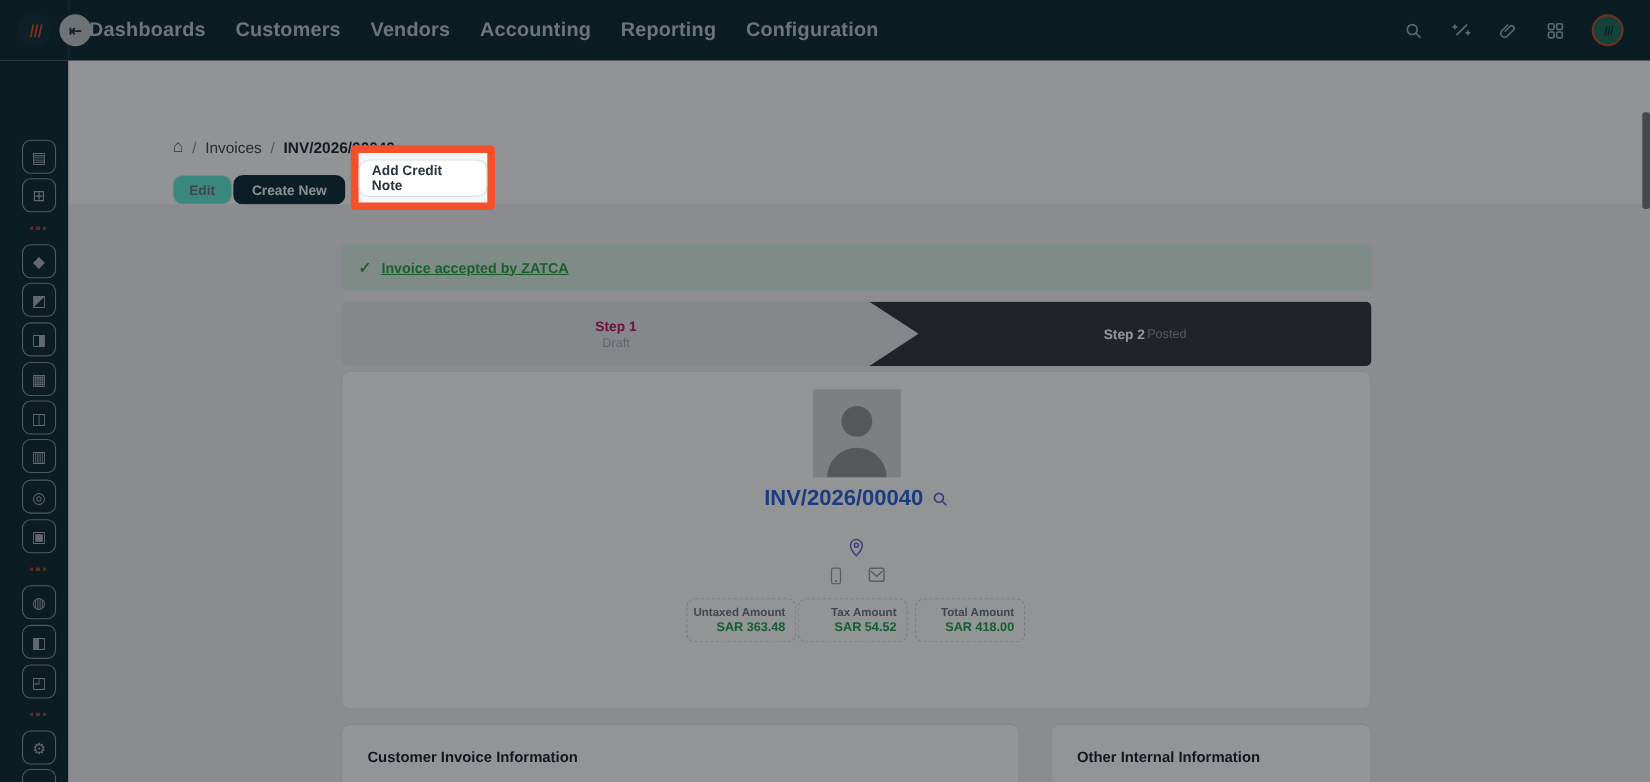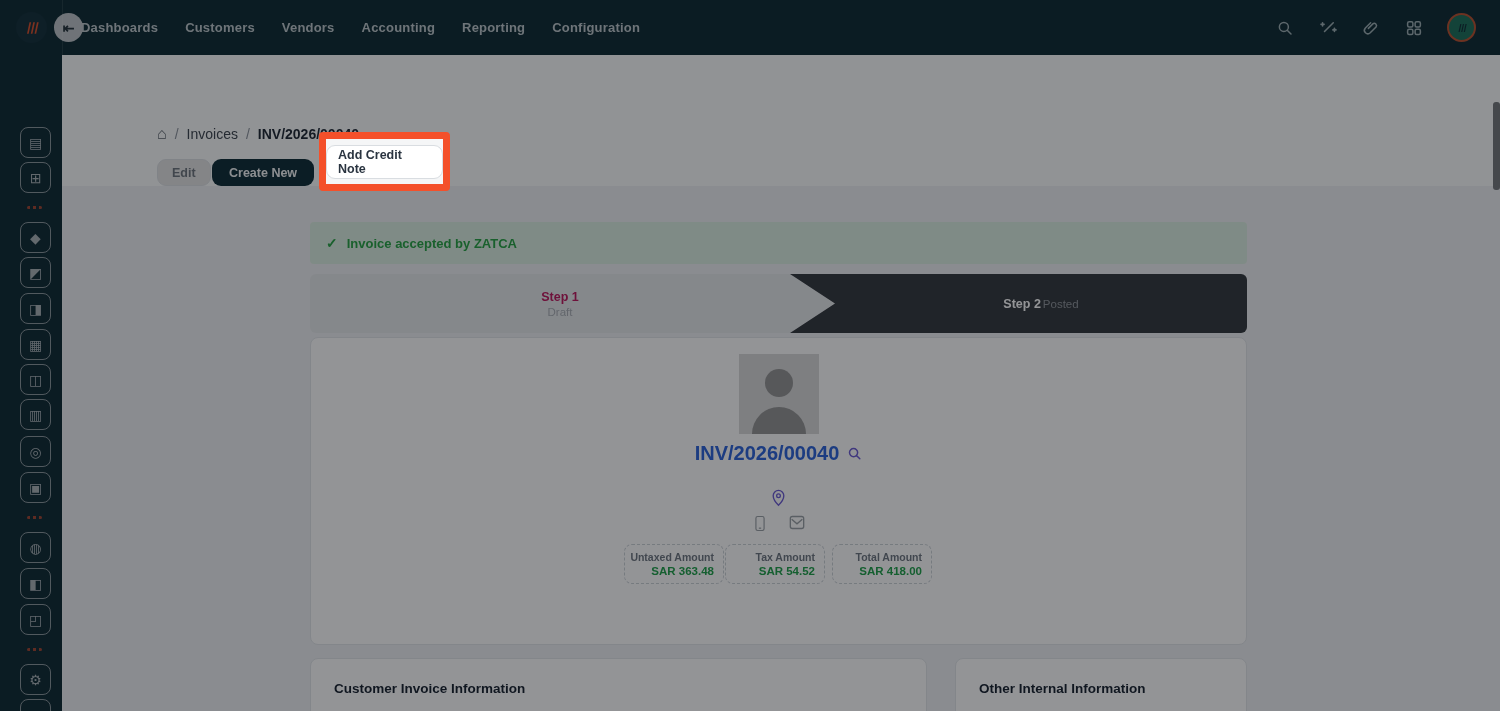--- a/index.html
+++ b/index.html
@@ -9,21 +9,21 @@
 
   
   .topnav { position:absolute; left:0; top:0; width:1500px; height:55px; background:#0e2a33; z-index:10; }
   .nav-divider-v { position:absolute; left:62px; top:0; width:1px; height:711px; background:rgba(255,255,255,0.09); z-index:11; }
   .logo-circle { position:absolute; left:16px; top:12px; width:31px; height:31px; border-radius:50%;
     background:#132f3a; display:flex; align-items:center; justify-content:center; }
   .collapse-btn { position:absolute; left:54px; top:13px; width:29px; height:29px; border-radius:50%;
     background:#bfc5c9; color:#22313a; display:flex; align-items:center; justify-content:center;
     font-size:14px; font-weight:bold; z-index:12; }
   .nav-items { position:absolute; left:81px; top:0; height:55px; display:flex; align-items:center; gap:27px; }
-  .nav-item { color:#bdc7cb; font-size:13px; font-weight:bold; letter-spacing:.2px; cursor:pointer; }
+  .nav-item { color:#bdc7cb; font-size:18px; font-weight:bold; letter-spacing:.2px; cursor:pointer; }
   .nav-right { position:absolute; right:24px; top:0; height:55px; display:flex; align-items:center; gap:23px; }
   .nav-ico { width:20px; height:20px; display:flex; align-items:center; justify-content:center; }
   .user-avatar { width:29px; height:29px; border-radius:50%; background:#1b6f5a; border:2px solid #b9502f;
     display:flex; align-items:center; justify-content:center; }
 
   
   .sidebar { position:absolute; left:0; top:55px; width:62px; height:656px; background:#0e2a33; z-index:10; }
   .sb-icon { position:absolute; left:20px; width:31px; height:31px; border:1.5px solid #8a969c; border-radius:8px;
     color:#a9b2b7; display:flex; align-items:center; justify-content:center; font-size:14px; cursor:pointer; }
   .sb-sep { position:absolute; left:27px; width:15px; height:3px;
@@ -34,41 +34,41 @@
   .breadcrumb { position:absolute; left:95px; top:68px; height:22px; display:flex; align-items:center; gap:8px;
     font-size:14px; color:#4b5560; }
   .bc-home { font-size:16px; color:#5b646d; cursor:pointer; }
   .bc-sep { color:#8a929b; }
   .bc-link { color:#3c454f; cursor:pointer; }
   .bc-current { color:#1d2733; font-weight:bold; }
 
   .btn { display:inline-flex; align-items:center; justify-content:center; gap:6px; font-size:12.5px; font-weight:bold;
     border-radius:12px; cursor:pointer; border:1px solid transparent; white-space:nowrap; }
   .btn-edit { position:absolute; left:95px; top:104px; height:27px; padding:0 14px;
-    border:1px solid #dde1e5; color:#6d757d; background:#e5e5e5; border-radius:9px; }
+    border:1px solid #dde1e5; color:#6d757d; background:#5eead4; border-radius:9px; }
   .btn-create { position:absolute; left:150px; top:104px; height:27px; padding:0 16px;
     background:#0d2b36; color:#f2f5f6; border-radius:9px; }
 
   .toolbar-divider { position:absolute; left:95px; top:140px; width:1366px; height:1px; background:#e7e9ec; }
 
   .btn-register { position:absolute; left:95px; top:148px; height:27px; padding:0 14px; background:#28a745; color:#fff; }
   .btn-send     { position:absolute; left:205px; top:148px; height:27px; padding:0 13px; border:1px solid #dde1e5; color:#3b444e; background:#fcfdfd; }
   .btn-print    { position:absolute; left:271px; top:148px; height:27px; padding:0 13px; border:1px solid #dde1e5; color:#3b444e; background:#fcfdfd; }
   .btn-reset    { position:absolute; left:443px; top:148px; height:27px; padding:0 13px; border:1px solid #dde1e5; color:#3b444e; background:#fcfdfd; }
   .btn-actions  { position:absolute; left:1394px; top:148px; height:27px; padding:0 13px; border:1px solid #dde1e5; color:#555e67; background:#fcfdfd; }
   .btn-ico { font-size:13px; color:#7a828a; line-height:1; }
 
   
   .content-bg { position:absolute; left:62px; top:186px; width:1438px; height:525px; background:#eff1f4; }
   .scroll-thumb { position:absolute; left:1493px; top:102px; width:7px; height:88px; background:#74787c; border-radius:3px; z-index:12; cursor:pointer; }
 
   .banner { position:absolute; left:310px; top:222px; width:937px; height:42px; background:#dcefe2; border-radius:4px;
     display:flex; align-items:center; padding-left:16px; gap:9px; }
   .banner-check { color:#27a344; font-size:14px; font-weight:bold; }
-  .banner-text { color:#27a344; font-size:13px; font-weight:bold; }
+  .banner-text { color:#27a344; font-size:13px; font-weight:bold;text-decoration:underline; }
 
   .stepbar { position:absolute; left:310px; top:274px; width:937px; height:59px; border-radius:6px;
     background:#e7e9ec; overflow:hidden; }
   .step-dark { position:absolute; left:480px; right:0; top:0; bottom:0; background:#33383d;
     clip-path:polygon(0 0,100% 0,100% 100%,0 100%,45px 50%); cursor:pointer; }
   .step-light-text { position:absolute; left:0; top:0; width:500px; height:100%; display:flex; flex-direction:column;
     align-items:center; justify-content:center; gap:2px; cursor:pointer; }
   .step-dark-text { position:absolute; left:525px; right:0; top:0; height:100%; display:flex; flex-direction:row;
     align-items:center; justify-content:center; gap:2px; z-index:2; }
   .step-title-light { font-size:12.5px; font-weight:bold; color:#be185d; }

